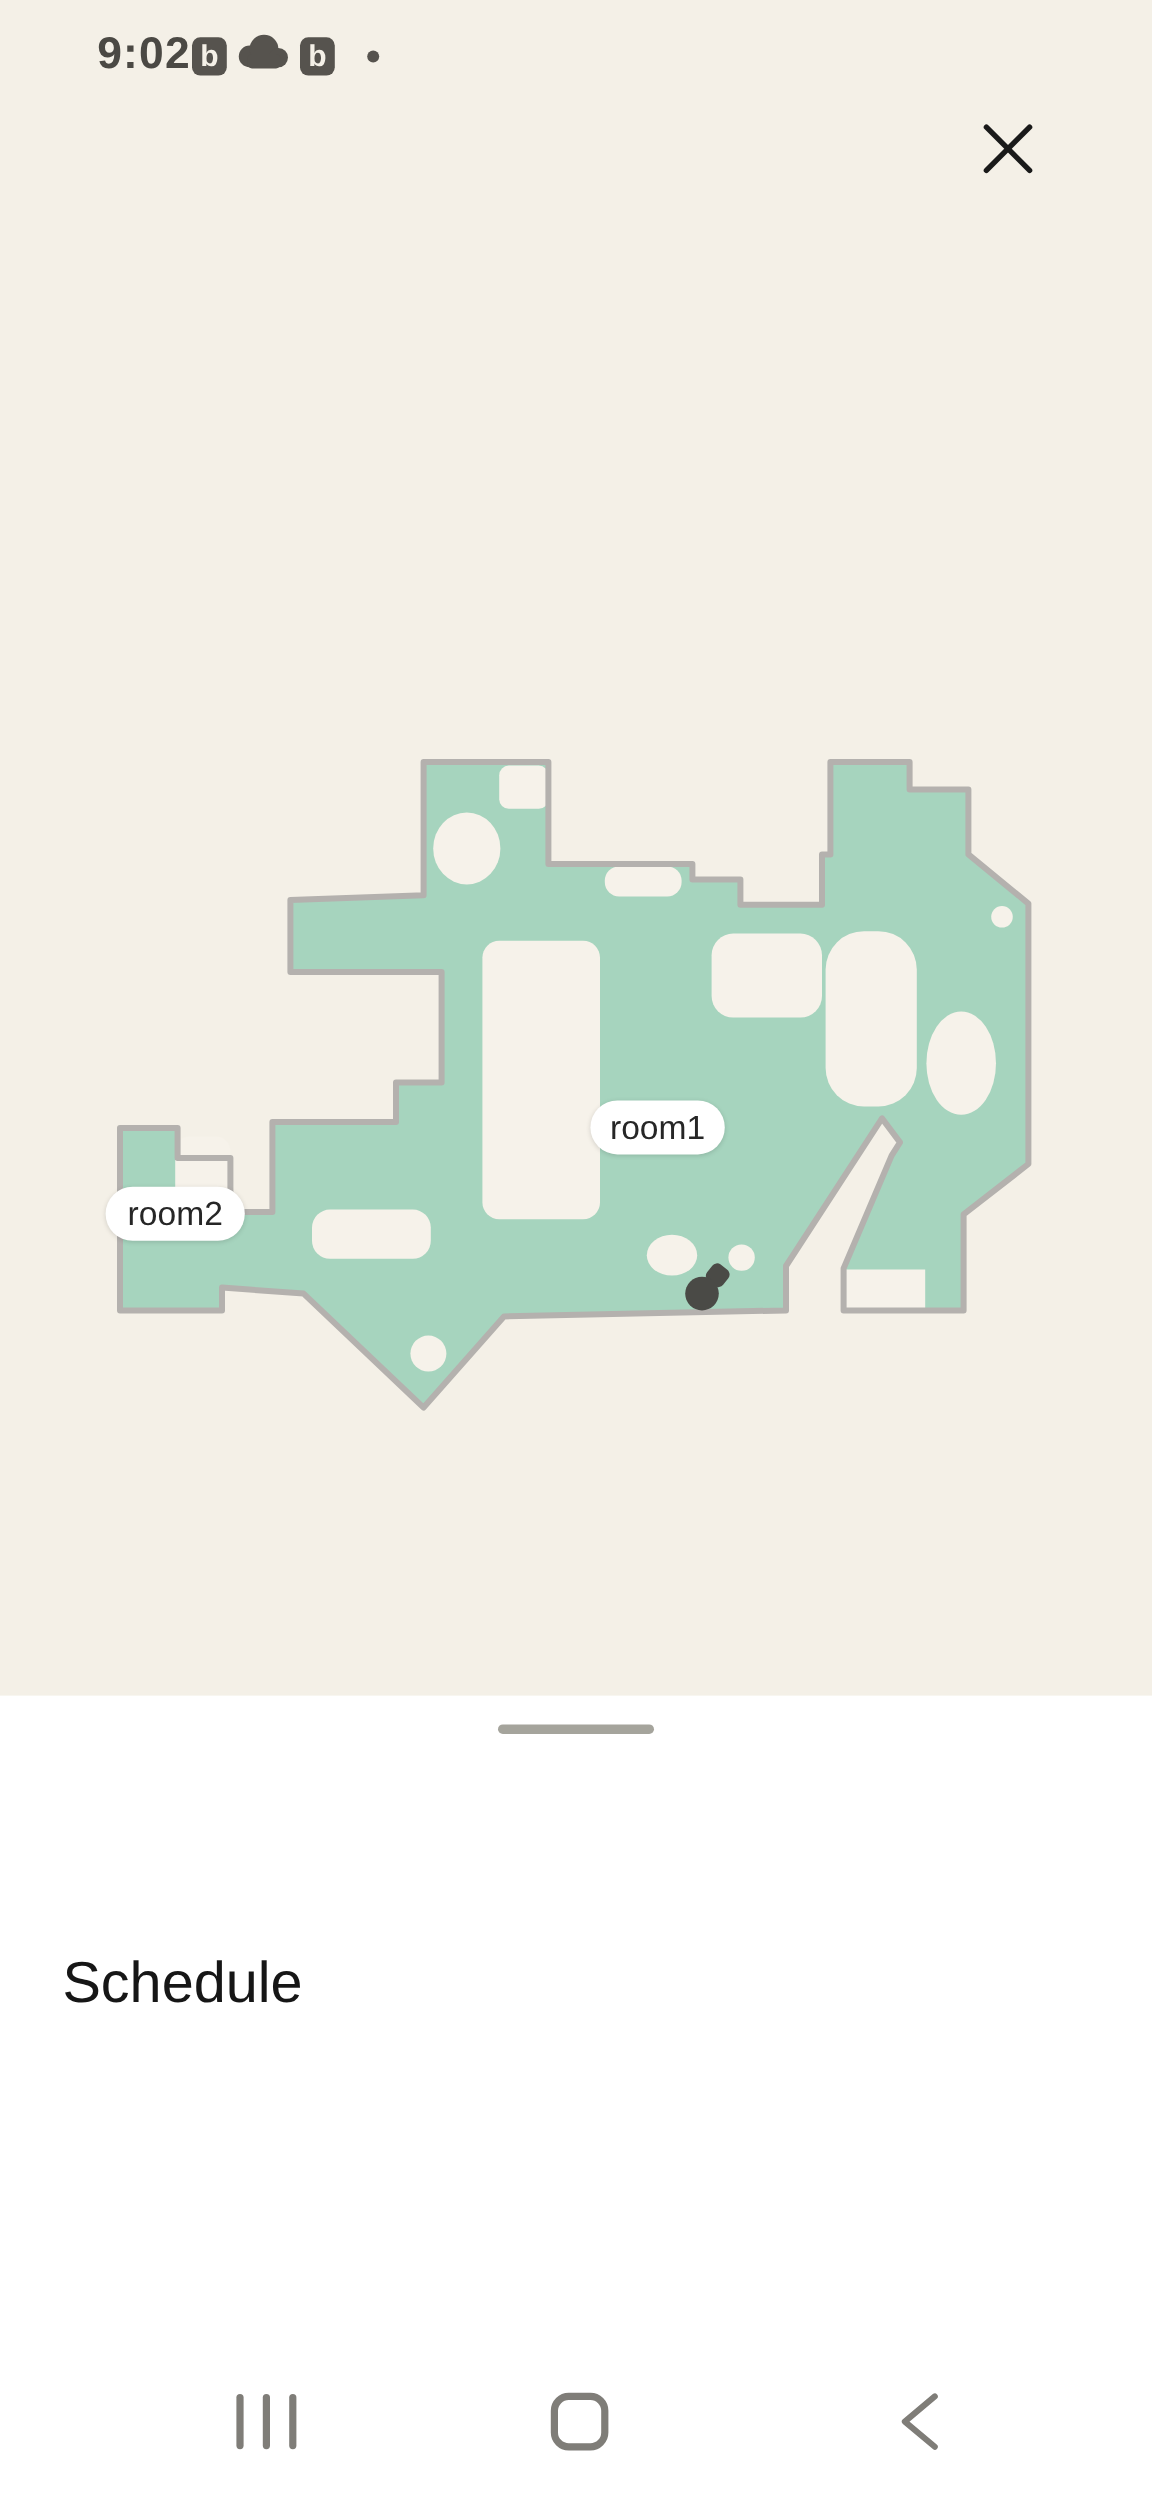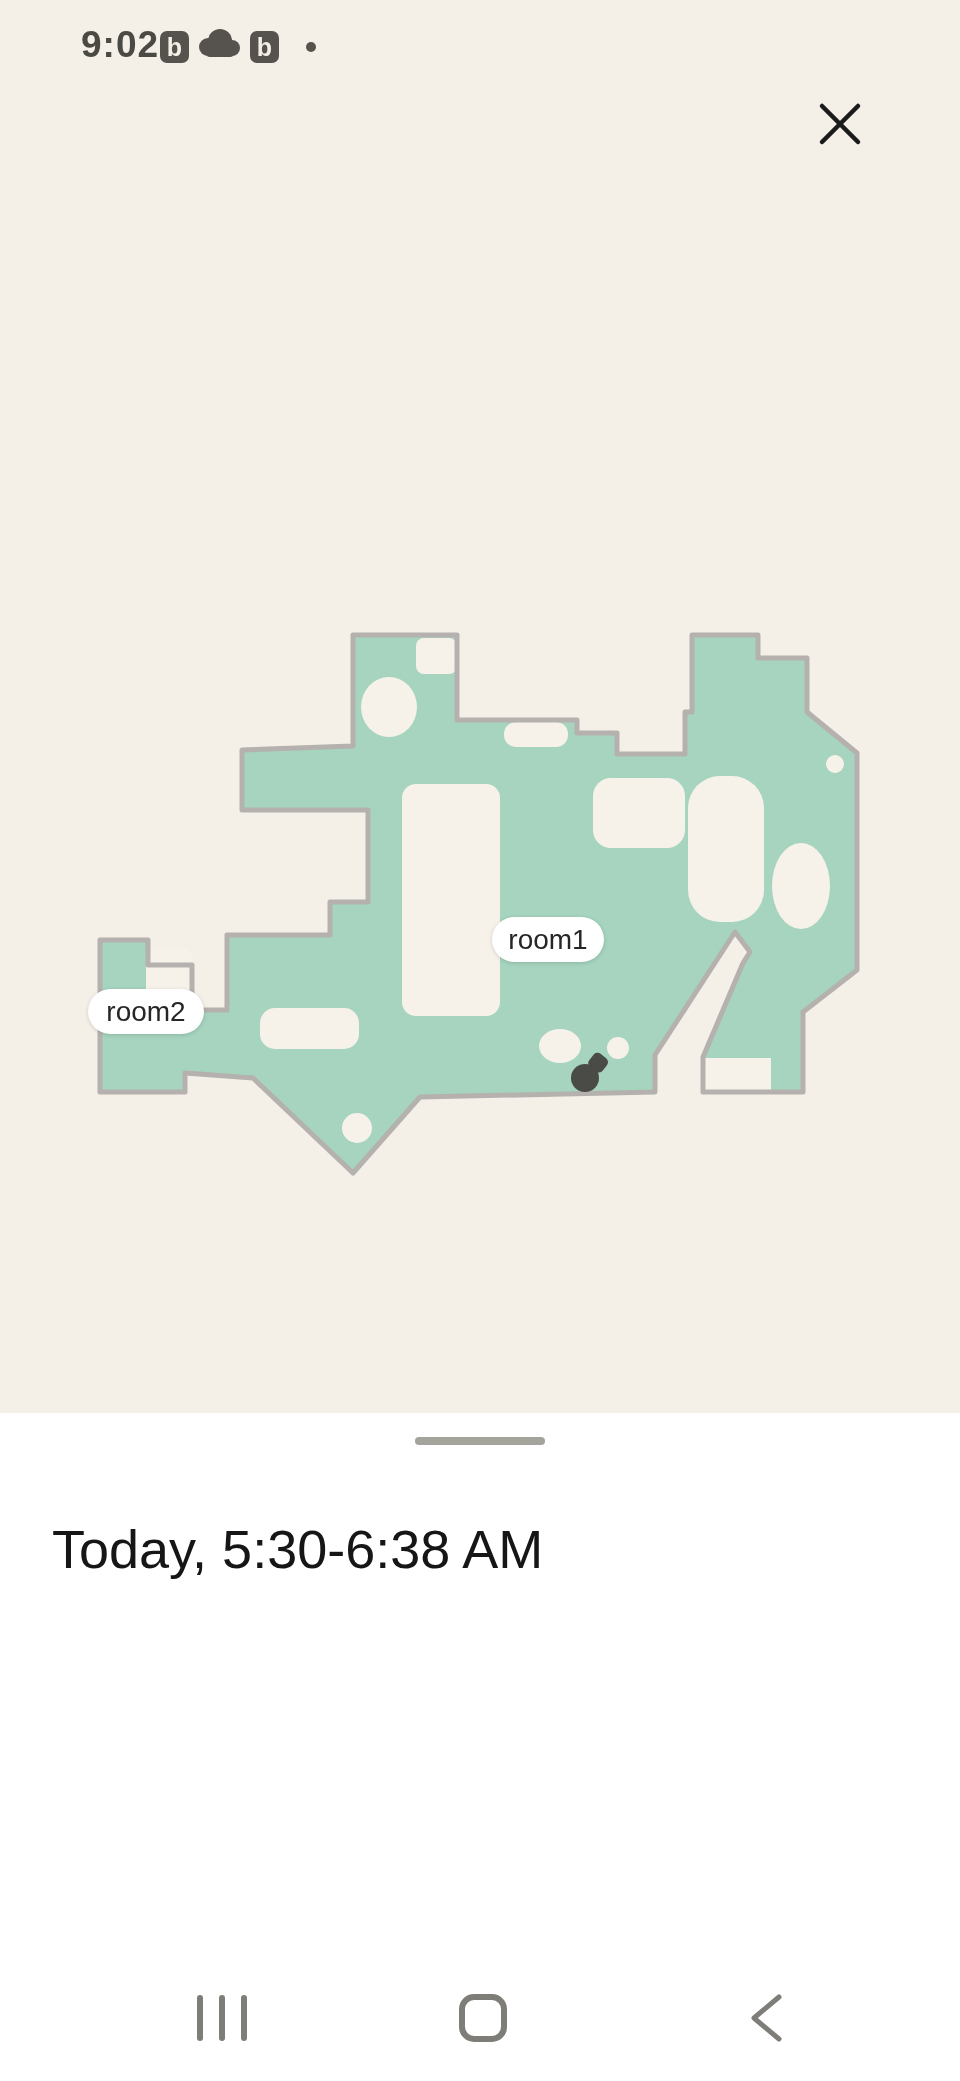--- a/index.html
+++ b/index.html
@@ -107,21 +107,21 @@
 
 <div class="room-pill r1">
   <span>room1</span>
 </div>
 <div class="room-pill r2">
   <span>room2</span>
 </div>
 
 <div class="sheet">
   <div class="drag-handle"></div>
-  <div class="sheet-title">Today, 5:30-6:38 AM</div>
+  <div class="sheet-sub">Schedule</div>
 </div>
 
 <div class="nav">
   <div class="nav-recents">
     <span></span>
     <span></span>
     <span></span>
   </div>
   <div class="nav-home"></div>
   <svg class="nav-back" width="36" height="48" viewBox="0 0 36 48">

